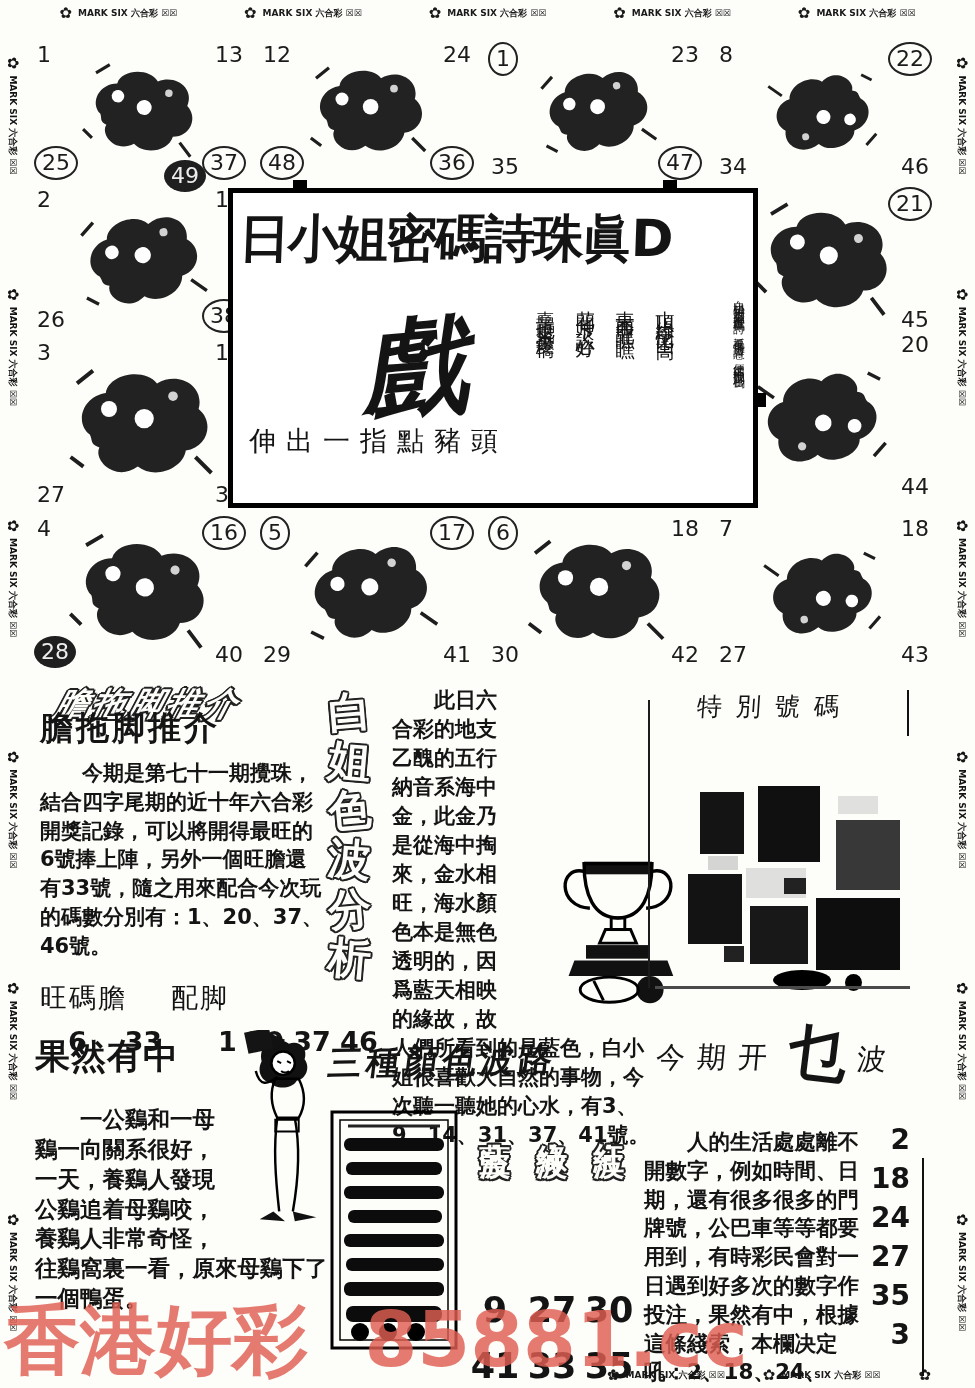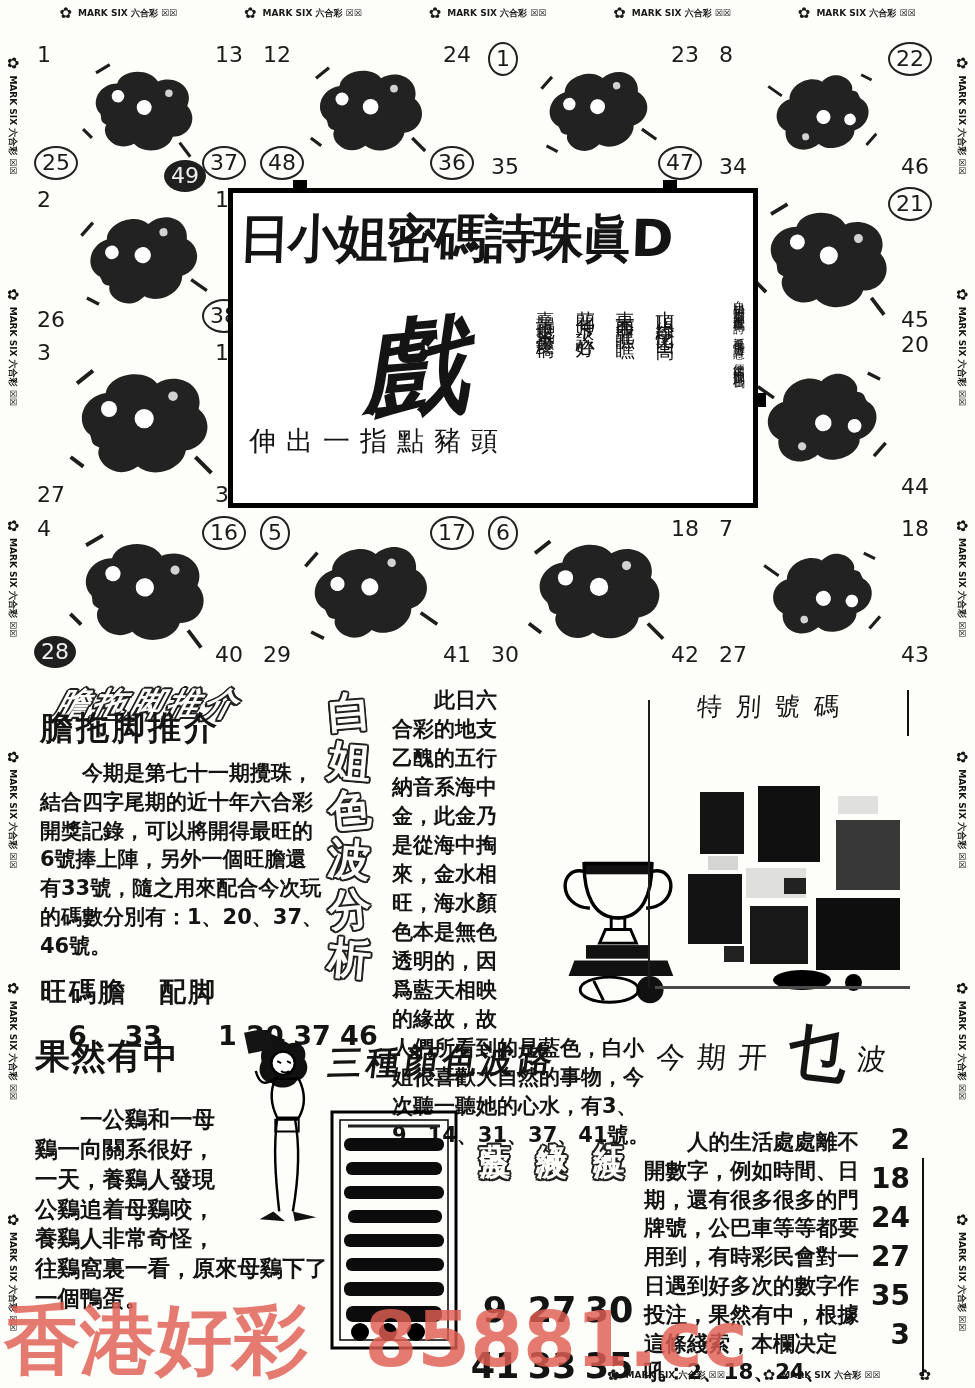--- a/index.html
+++ b/index.html
@@ -43,21 +43,21 @@
   .boxbottom{position:absolute;left:16px;top:228px;font-family:"DejaVu Serif","Liberation Serif",serif;
              font-size:27px;letter-spacing:10px;line-height:1.45;white-space:nowrap}
   
   .dantuo{position:absolute;left:40px;top:686px;width:284px}
   .ghost{position:absolute;top:-4px;left:18px;font-size:33px;font-weight:900;letter-spacing:4px;
          transform:skewX(-28deg);white-space:nowrap}
   .hollow{color:#fdfdfa;text-shadow:2px 0 0 #222,-2px 0 0 #222,0 2px 0 #222,0 -2px 0 #222,
           1.5px 1.5px 0 #222,-1.5px -1.5px 0 #222,1.5px -1.5px 0 #222,-1.5px 1.5px 0 #222}
   .dt-head{position:relative;margin-top:20px;font-size:33px;font-weight:900;letter-spacing:3px;white-space:nowrap}
   .dt-body{margin-top:8px;font-size:21px;line-height:1.37;text-indent:2em;font-weight:600}
-  .dt-labels{display:flex;gap:32px;margin-top:14px;font-size:27px;font-weight:700;letter-spacing:2px}
+  .dt-labels{display:flex;gap:44px;margin-top:20px;font-size:27px;font-weight:400;letter-spacing:2px}
   .dt-values{display:flex;margin-top:10px;font-size:27px;font-weight:600;white-space:pre}
   .sebo{position:absolute;left:328px;top:684px;width:324px;height:330px}
   .sebo-title{position:absolute;left:0;top:4px;display:flex;flex-direction:column;gap:1px}
   .sebo-title span{font-size:43px;font-weight:700;line-height:1.12}
   .sebo-title span:nth-child(odd){transform:rotate(-5deg)}
   .sebo-title span:nth-child(even){transform:rotate(5deg)}
   .sebo-body{position:absolute;left:64px;top:2px;width:258px;font-size:21px;line-height:1.38;
              text-indent:2em;font-weight:600}
   .trophy-float{float:right;width:148px;height:160px;margin:166px 0 0 4px}
   .vdiv1{position:absolute;left:648px;top:700px;width:2px;height:288px;background:#1c1c1c}

